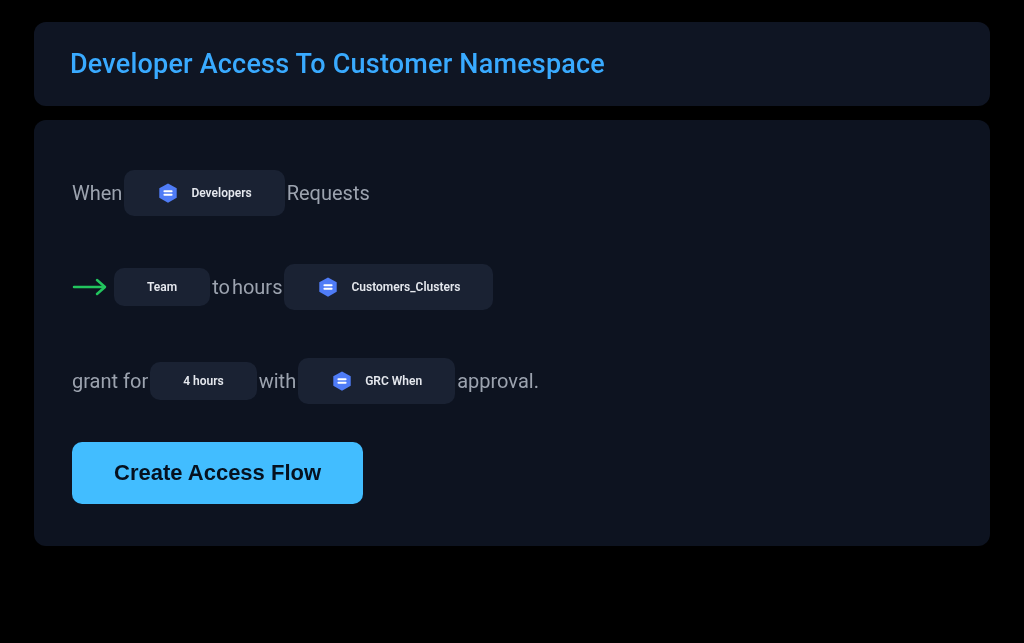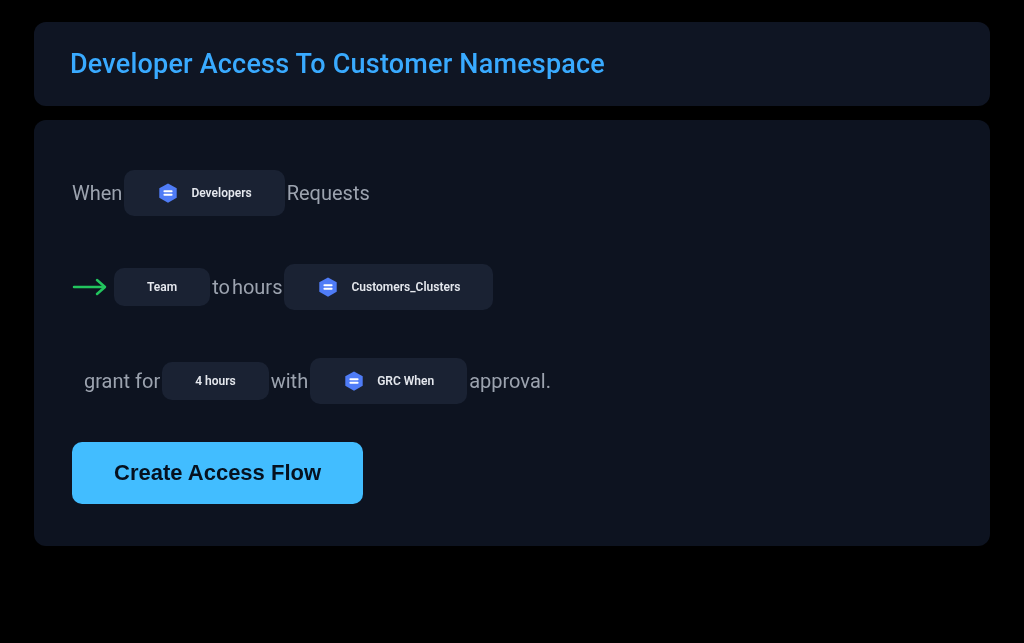--- a/index.html
+++ b/index.html
@@ -57,21 +57,21 @@
   }
 
   .row {
     display: flex;
     align-items: center;
     gap: 2px;
     flex-wrap: wrap;
     margin-bottom: 48px;
   }
 
-  .row:last-of-type { margin-bottom: 38px; margin-left: 12px; }
+  .row:last-of-type { margin-bottom: 38px; }
 
   .plain {
     color: var(--text-secondary);
     font-size: 20px;
     font-weight: 400;
   }
 
   .token {
     display: inline-flex;
     align-items: center;

